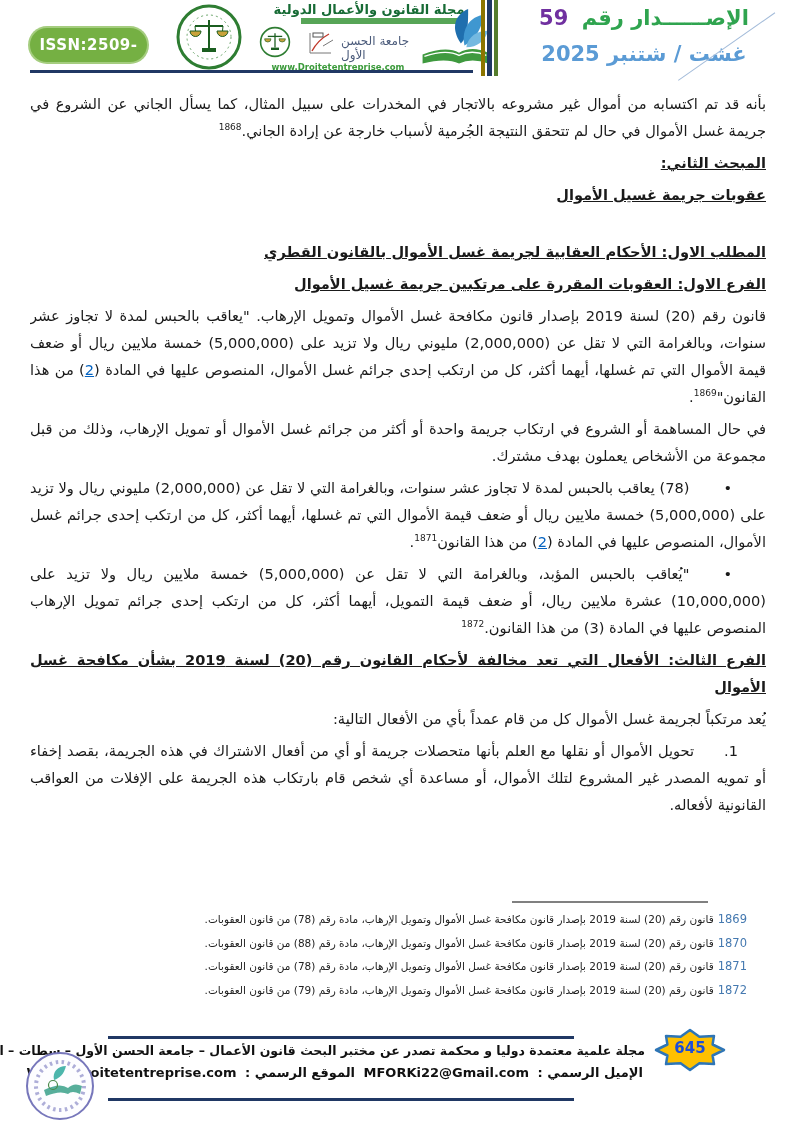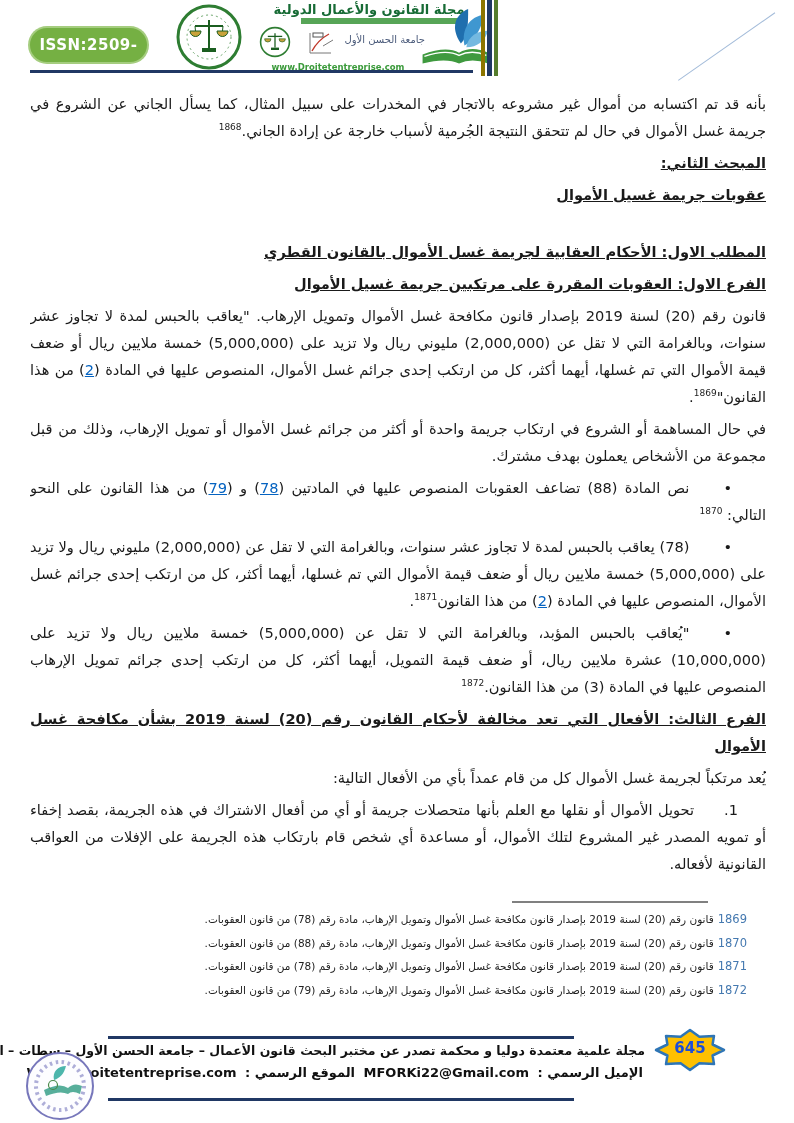--- a/index.html
+++ b/index.html
@@ -10,21 +10,21 @@
   .issn-pill{position:absolute;left:30px;top:28px;width:117px;height:34px;line-height:34px;
              background:#75b043;border-radius:18px;color:#fff;font-weight:bold;font-size:15px;
              text-align:center;letter-spacing:.5px;box-shadow:0 0 0 2px #a5cd7f;}
   .logo-circle{position:absolute;left:176px;top:4px;width:66px;height:66px;}
   .banner{position:absolute;left:253px;top:2px;width:232px;height:70px;background:#fff;}
   .banner-title{color:#176b35;font-weight:bold;font-size:13px;text-align:center;white-space:nowrap;}
   .banner-strip{height:6px;background:#57a557;margin:1px 26px 2px 48px;}
   .banner-mid{position:relative;height:36px;}
   .banner-mid .mini-scales{position:absolute;left:6px;top:0;}
   .banner-mid .doodle{position:absolute;left:52px;top:2px;}
-  .univ{position:absolute;left:88px;top:8px;width:84px;font-size:10px;color:#4a5a7a;text-align:right;}
+  .univ{position:absolute;left:88px;top:8px;width:84px;font-size:12px;color:#4a5a7a;text-align:left;}
   .banner-site{position:absolute;left:0;bottom:0;width:170px;text-align:center;font-size:8.5px;
                font-weight:bold;color:#3a9a3a;text-decoration:underline;}
   .book-logo{position:absolute;left:408px;top:6px;}
   .vbars{position:absolute;left:481px;top:0;height:76px;display:flex;gap:2px;}
   .vbars span{display:block;height:76px;}
   .bar-gold{width:4px;background:#8c7500;}
   .bar-navy{width:5px;background:#203864;}
   .bar-green{width:4px;background:#567d2e;}
   .issue-block{position:absolute;left:497px;top:6px;width:294px;text-align:center;}
   .issue-line{font-size:21px;font-weight:bold;color:#2fa44f;direction:rtl;}
@@ -119,39 +119,45 @@
     <path d="M16 52 Q42 42 56 50 Q70 42 88 50 L88 62 Q70 55 56 62 Q42 55 16 62 Z" fill="#3f9a3f"></path>
     <path d="M18 54 Q42 46 56 53 Q70 46 86 53" fill="none" stroke="#fff" stroke-width="1.5"></path>
   </svg>
 
   <div class="vbars">
     <span class="bar-gold"></span>
     <span class="bar-navy"></span>
     <span class="bar-green"></span>
   </div>
 
+  <div class="issue-block">
+    <div class="issue-line">
+      <span>الإصــــــدار رقم</span>
+      <span class="issue-num">59</span>
+    </div>
+    <div class="issue-date">غشت / شتنبر 2025</div>
+  </div>
   <div class="slash"></div>
   <div class="header-rule"></div>
 
   <div class="content">
 
     <p><span>بأنه قد تم اكتسابه من أموال غير مشروعه بالاتجار في المخدرات على سبيل المثال، كما يسأل الجاني عن الشروع في جريمة غسل الأموال في حال لم تتحقق النتيجة الجُرمية لأسباب خارجة عن إرادة الجاني.</span><sup class="fnref">1868</sup></p>
 
     <p class="h">المبحث الثاني:</p>
     <p class="h gap-after">عقوبات جريمة غسيل الأموال</p>
 
     <p class="h">المطلب الاول: الأحكام العقابية لجريمة غسل الأموال بالقانون القطري</p>
     <p class="h">الفرع الاول: العقوبات المقررة على مرتكبين جريمة غسيل الأموال</p>
 
     <p><span>قانون رقم (20) لسنة 2019 بإصدار قانون مكافحة غسل الأموال وتمويل الإرهاب. "يعاقب بالحبس لمدة لا تجاوز عشر سنوات، وبالغرامة التي لا تقل عن (2,000,000) مليوني ريال ولا تزيد على (5,000,000) خمسة ملايين ريال أو ضعف قيمة الأموال التي تم غسلها، أيهما أكثر، كل من ارتكب إحدى جرائم غسل الأموال، المنصوص عليها في المادة (</span><span class="doclink">2</span><span>) من هذا القانون"</span><sup class="fnref">1869</sup><span>.</span></p>
 
 
     <p>في حال المساهمة أو الشروع في ارتكاب جريمة واحدة أو أكثر من جرائم غسل الأموال أو تمويل الإرهاب، وذلك من قبل مجموعة من الأشخاص يعملون بهدف مشترك.</p>
 
-    <p class="li-b"><span class="blt">•</span><span>نص المادة (88) تضاعف العقوبات المنصوص عليها في المادتين (</span><span class="doclink">78</span><span>) و (</span><span class="doclink">79</span><span>) من هذا القانون على النحو التالي: </span><sup class="fnref">1870</sup></p>
 
     <p class="li-b"><span class="blt">•</span><span>(78) يعاقب بالحبس لمدة لا تجاوز عشر سنوات، وبالغرامة التي لا تقل عن (2,000,000) مليوني ريال ولا تزيد على (5,000,000) خمسة ملايين ريال أو ضعف قيمة الأموال التي تم غسلها، أيهما أكثر، كل من ارتكب إحدى جرائم غسل الأموال، المنصوص عليها في المادة (</span><span class="doclink">2</span><span>) من هذا القانون</span><sup class="fnref">1871</sup><span>.</span></p>
 
     <p class="li-b"><span class="blt">•</span><span>"يُعاقب بالحبس المؤبد، وبالغرامة التي لا تقل عن (5,000,000) خمسة ملايين ريال ولا تزيد على (10,000,000) عشرة ملايين ريال، أو ضعف قيمة التمويل، أيهما أكثر، كل من ارتكب إحدى جرائم تمويل الإرهاب المنصوص عليها في المادة (3) من هذا القانون.</span><sup class="fnref">1872</sup></p>
 
     <p class="h">الفرع الثالث: الأفعال التي تعد مخالفة لأحكام القانون رقم (20) لسنة 2019 بشأن مكافحة غسل الأموال</p>
 
     <p>يُعد مرتكباً لجريمة غسل الأموال كل من قام عمداً بأي من الأفعال التالية:</p>
 
     <p class="li-n"><span class="numlbl">1.</span><span>تحويل الأموال أو نقلها مع العلم بأنها متحصلات جريمة أو أي من أفعال الاشتراك في هذه الجريمة، بقصد إخفاء أو تمويه المصدر غير المشروع لتلك الأموال، أو مساعدة أي شخص قام بارتكاب هذه الجريمة على الإفلات من العواقب القانونية لأفعاله.</span></p>

